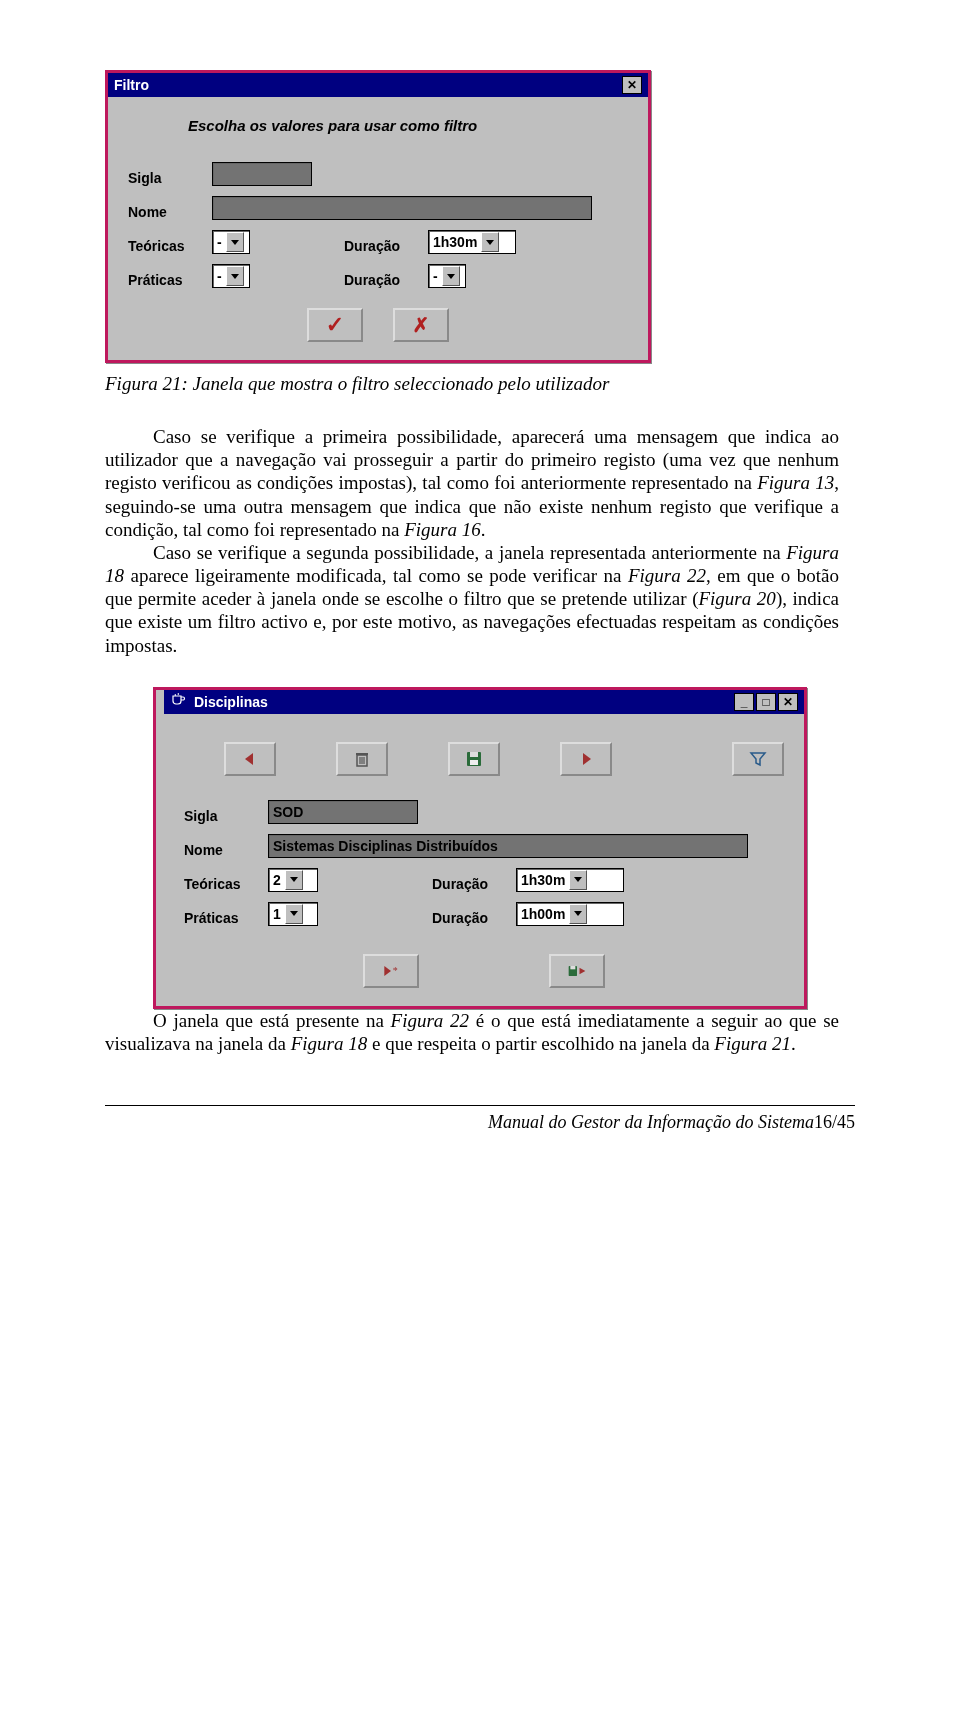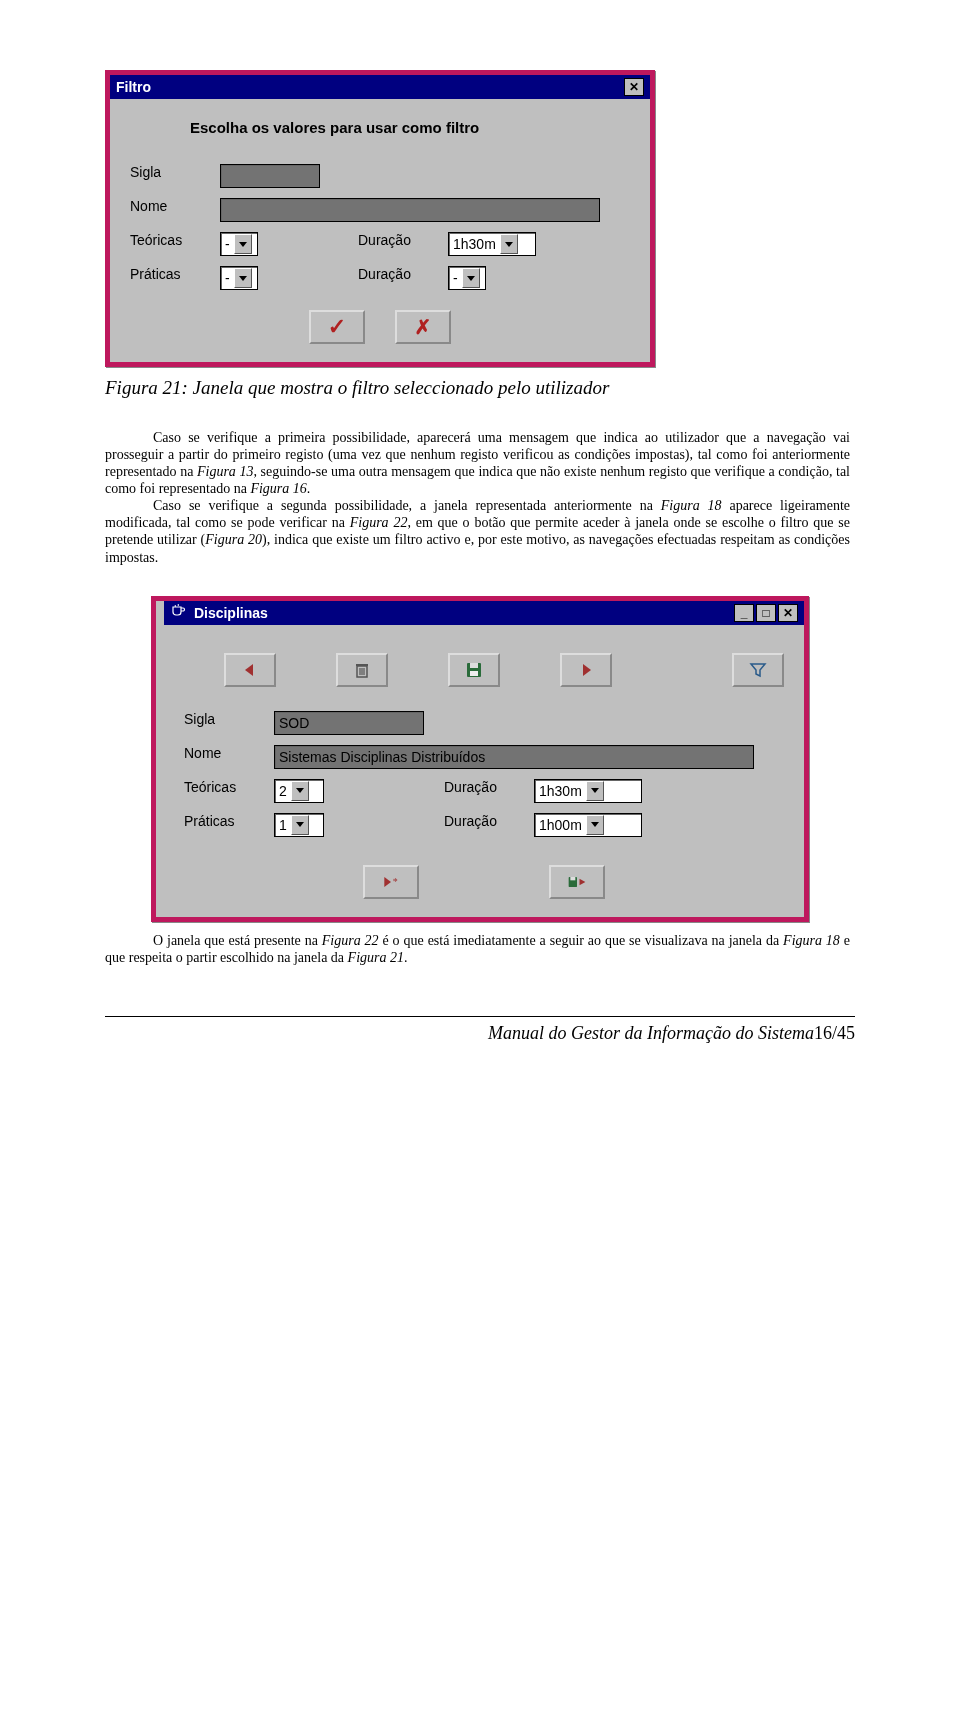--- a/index.html
+++ b/index.html
@@ -14,22 +14,22 @@
     width: 960px;
     position: relative;
   }
   .header-right {
     text-align: right;
     font-size: 19px;
     margin-bottom: 30px;
   }
   .win {
     background: #bfbfbf;
-    border: 5px solid #be185d;
-    margin: 10px auto 10px auto;
+    border: 3px solid #be185d;
+    margin: 10px auto 0 auto;
     box-shadow: 1px 1px 0 #888;
   }
   .titlebar {
     background: #000080;
     color: #fff;
     font-family: Tahoma, Arial, sans-serif;
     font-size: 14px;
     font-weight: bold;
     padding: 3px 6px;
     display: flex;
@@ -54,29 +54,30 @@
     font-weight: bold;
   }
   .winbody {
     padding: 14px 20px 18px 20px;
   }
   .bold-instr {
     font-family: Tahoma, Arial, sans-serif;
     font-weight: bold;
     font-size: 15px;
     margin: 6px 0 28px 60px;
+    font-style: italic;
   }
   .frow {
     display: flex;
-    align-items: flex-start;
-    gap: 20px;
+    align-items: flex-end;
+    gap: 14px;
     margin: 10px 0;
     font-family: Tahoma, Arial, sans-serif;
     font-size: 14px;
-    font-weight: normal;
+    font-weight: bold;
   }
   .lbl {
     width: 70px;
   }
   .lbl2 {
     width: 70px;
     margin-left: 80px;
   }
   .inp {
     background: #737373;
@@ -145,24 +146,24 @@
     font-size: 20px;
     color: #b02020;
     font-weight: bold;
   }
   .caption {
     font-style: italic;
     font-size: 19px;
     margin: 10px 0 30px 0;
   }
   .body-text {
-    font-size: 14px;
+    font-size: 19px;
     text-align: justify;
     line-height: 1.22;
-    margin: 0 5px 30px 0;
+    margin: 0 16px 30px 0;
   }
   .body-text .indent {
     display: inline-block;
     width: 48px;
   }
   .italic {
     font-style: italic;
   }
   .win2 {
     width: 640px;

